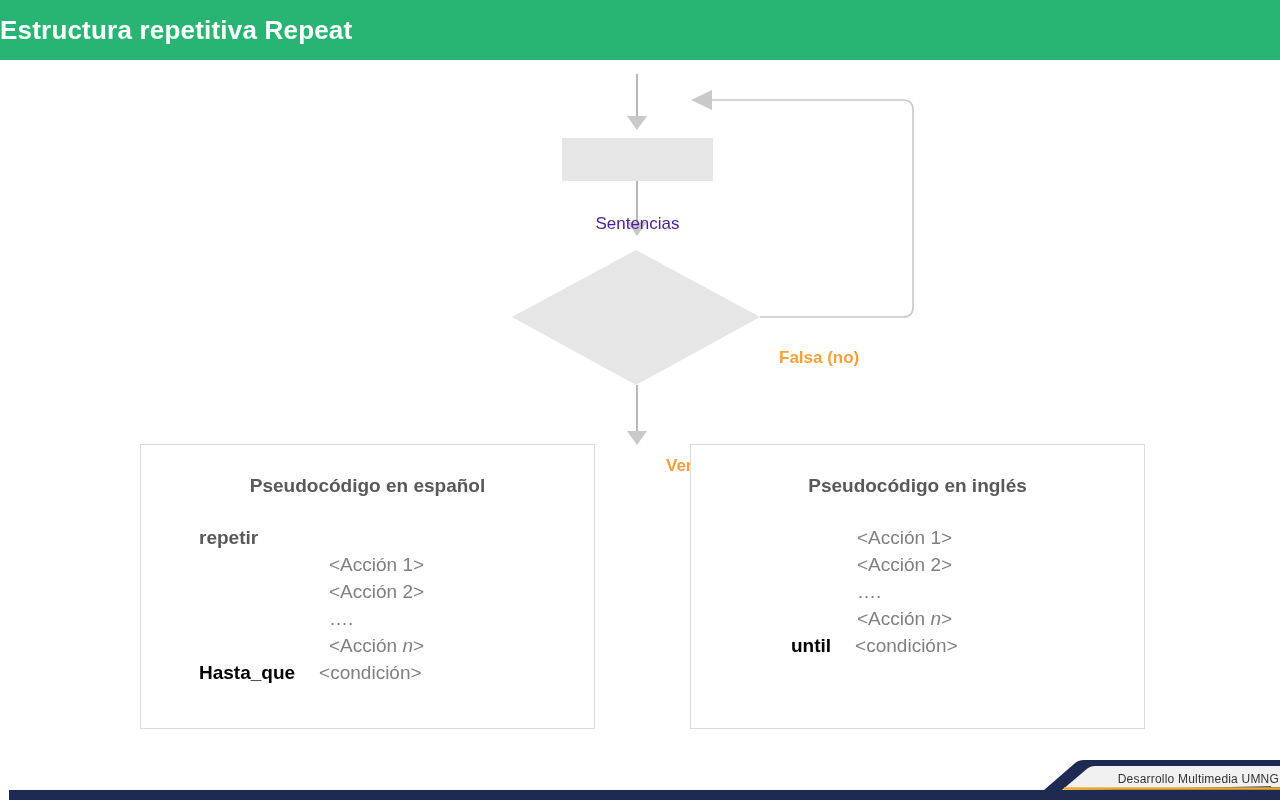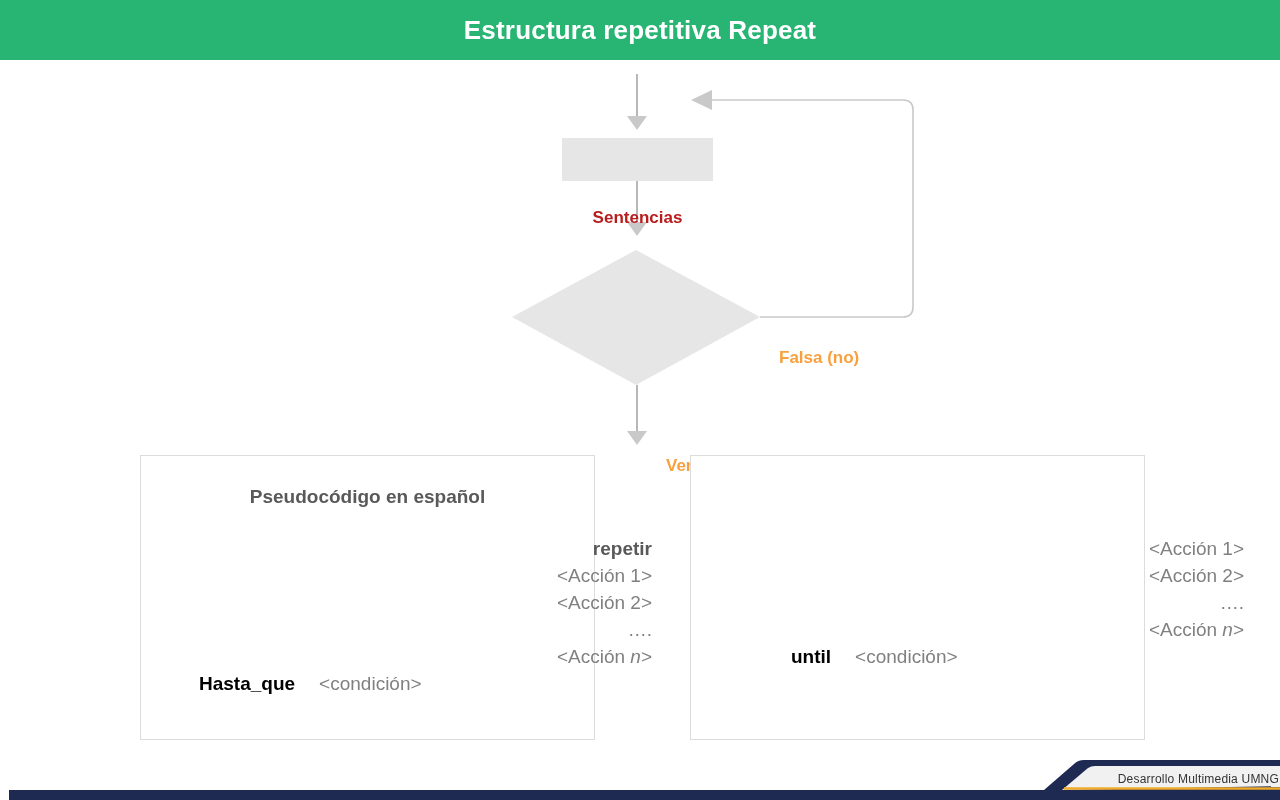--- a/index.html
+++ b/index.html
@@ -29,21 +29,20 @@
     height: 60px;
     background: #28b573;
   }
   .header-title {
     position: absolute;
     left: 0;
     top: 0;
     width: 1280px;
     height: 60px;
     line-height: 60px;
-    text-align: center;
     color: #ffffff;
     font-size: 26px;
     font-weight: bold;
     letter-spacing: 0.2px;
   }
 
   
   .flow {
     position: absolute;
     left: 0;
@@ -51,25 +50,26 @@
     width: 1280px;
     height: 400px;
   }
   .flow-svg {
     position: absolute;
     left: 0;
     top: 0;
   }
   .node-label {
     position: absolute;
-    color: #b91c1c;
-    font-weight: bold;
+    color: #4c1d95;
+    font-weight: normal;
     font-size: 17px;
     text-align: center;
     white-space: nowrap;
+    margin-top: 6px;
   }
   .label-sentencias {
     left: 562px;
     top: 148px;
     width: 151px;
   }
   .label-condicion {
     left: 512px;
     top: 307px;
     width: 248px;
@@ -86,21 +86,21 @@
     top: 288px;
   }
   .label-verdadera {
     left: 666px;
     top: 396px;
   }
 
   
   .panel {
     position: absolute;
-    top: 455px;
+    top: 444px;
     height: 285px;
     background: #ffffff;
     border: 1px solid #dcdcdc;
     box-sizing: border-box;
   }
   .panel-left  { left: 140px; width: 455px; }
   .panel-right { left: 690px; width: 455px; }
 
   .panel-title {
     position: absolute;
@@ -118,21 +118,20 @@
     top: 79px;
     width: 100%;
     font-size: 19px;
     color: #808080;
     line-height: 27px;
   }
   .code-line {
     display: block;
     white-space: pre;
     height: 27px;
-    text-align: right;
   }
   .kw {
     color: #595959;
     font-weight: bold;
   }
   .ital { font-style: italic; }
 
   .code-left  { padding-left: 58px; }
   .code-right { padding-left: 100px; }
 
@@ -238,20 +237,21 @@
       <span class="code-line indent">&lt;Acción <i class="ital">n</i>&gt;</span>
 
       <span class="code-line hasta-row">
         <span class="hasta-kw">Hasta_que</span>
         <span class="hasta-val">&lt;condición&gt;</span>
       </span>
     </div>
   </div>
 
   <div class="panel panel-right">
+    <div class="panel-title">Pseudocódigo en inglés</div>
 
     <div class="code code-right">
 
       <span class="code-line indent-r">&lt;Acción 1&gt;</span>
 
       <span class="code-line indent-r">&lt;Acción 2&gt;</span>
 
       <span class="code-line indent-r">….</span>
 
       <span class="code-line indent-r">&lt;Acción <i class="ital">n</i>&gt;</span>

